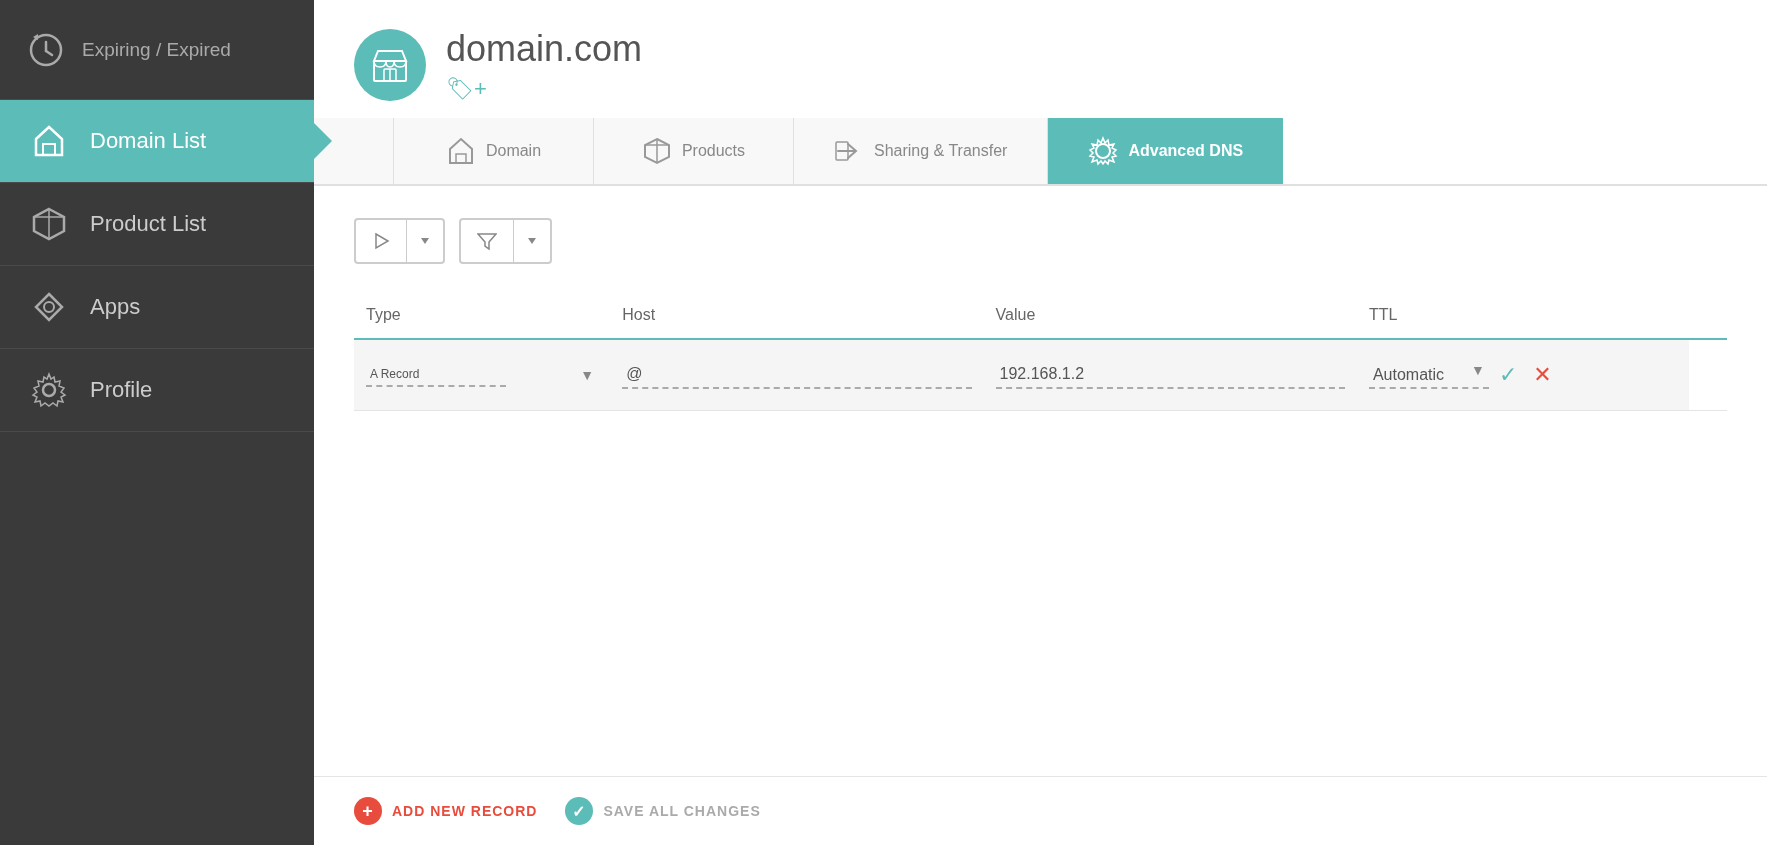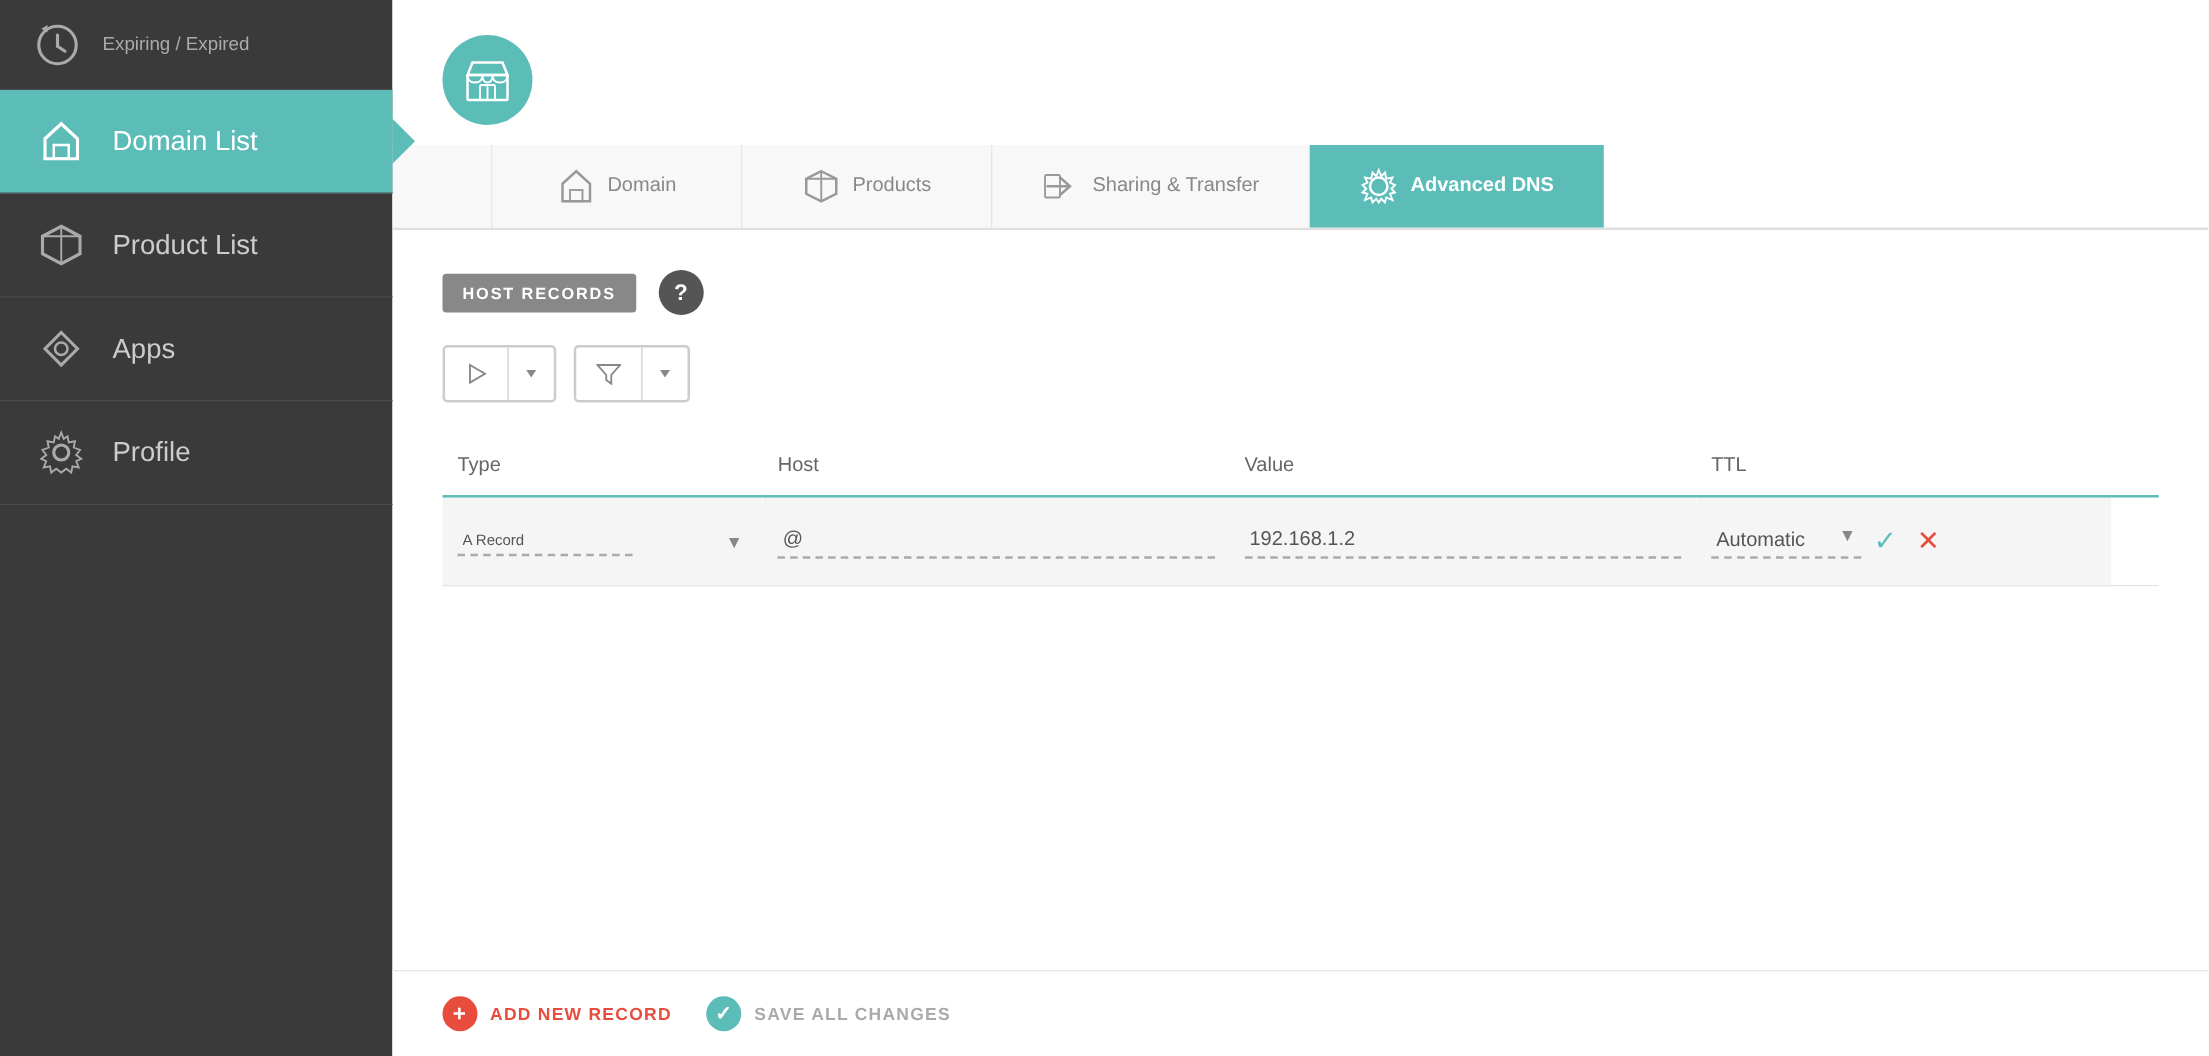--- a/index.html
+++ b/index.html
@@ -57,24 +57,24 @@
     .sidebar-item .item-label {
       font-size: 22px;
       font-weight: 500;
     }
 
     
     .sidebar-expiring {
       display: flex;
       align-items: center;
       padding: 0 28px;
-      height: 72px;
+      height: 100px;
       cursor: pointer;
       color: #aaa;
-      font-size: 15px;
+      font-size: 19px;
       gap: 18px;
       border-bottom: 1px solid #4a4a4a;
     }
 
     
     .main {
       flex: 1;
       display: flex;
       flex-direction: column;
       background: #fff;
@@ -443,20 +443,24 @@
     <div class="domain-icon">
       <svg width="44" height="44" viewBox="0 0 44 44" fill="none">
 
         <rect x="6" y="18" width="32" height="20" rx="1" stroke="#fff" stroke-width="2" fill="none"></rect>
         <path d="M6 18 L10 8 L34 8 L38 18 Z" stroke="#fff" stroke-width="2" fill="none"></path>
         <path d="M6 18 Q6 24 12 24 Q18 24 18 18 Q18 24 22 24 Q26 24 26 18 Q26 24 32 24 Q38 24 38 18" stroke="#fff" stroke-width="1.5" fill="none"></path>
         <rect x="16" y="26" width="12" height="12" rx="1" stroke="#fff" stroke-width="1.5" fill="none"></rect>
         <line x1="22" y1="26" x2="22" y2="38" stroke="#fff" stroke-width="1.5"></line>
       </svg>
     </div>
+    <div class="domain-title-wrap">
+      <span class="domain-title">domain.com</span>
+      <span class="tag-icon">🏷+</span>
+    </div>
   </div>
 
   <div class="tabs">
 
     <div class="tab-spacer"></div>
 
     <div class="tab">
       <span class="tab-icon">
         <svg width="30" height="30" viewBox="0 0 30 30" fill="none">
           <path d="M4 13 L15 3 L26 13 L26 27 L4 27 Z" stroke="#999" stroke-width="2" fill="none"></path>
@@ -493,24 +497,20 @@
           <circle cx="15" cy="15" r="7" stroke="#fff" stroke-width="2" fill="none"></circle>
           <path d="M15 2 L17 7 L20 4 L21 9 L26 8 L24 12 L28 14 L25 17 L28 20 L24 21 L26 26 L21 24 L20 28 L17 25 L15 28 L13 25 L10 28 L9 24 L4 26 L6 21 L2 20 L5 17 L2 14 L6 12 L4 8 L9 9 L10 4 L13 7 Z" stroke="#fff" stroke-width="1.5" fill="none"></path>
         </svg>
       </span>
       <span class="tab-label">Advanced DNS</span>
     </div>
   </div>
 
   <div class="content">
 
-    <div class="host-records-bar">
-      <span class="host-records-badge">HOST RECORDS</span>
-      <div class="help-icon">?</div>
-    </div>
 
     <div class="toolbar">
 
       <div class="btn-split">
         <div class="btn-main">
           <svg width="18" height="18" viewBox="0 0 18 18" fill="none">
             <polygon points="4,2 16,9 4,16" stroke="#888" stroke-width="1.5" fill="none"></polygon>
           </svg>
         </div>
         <div class="btn-arrow">

